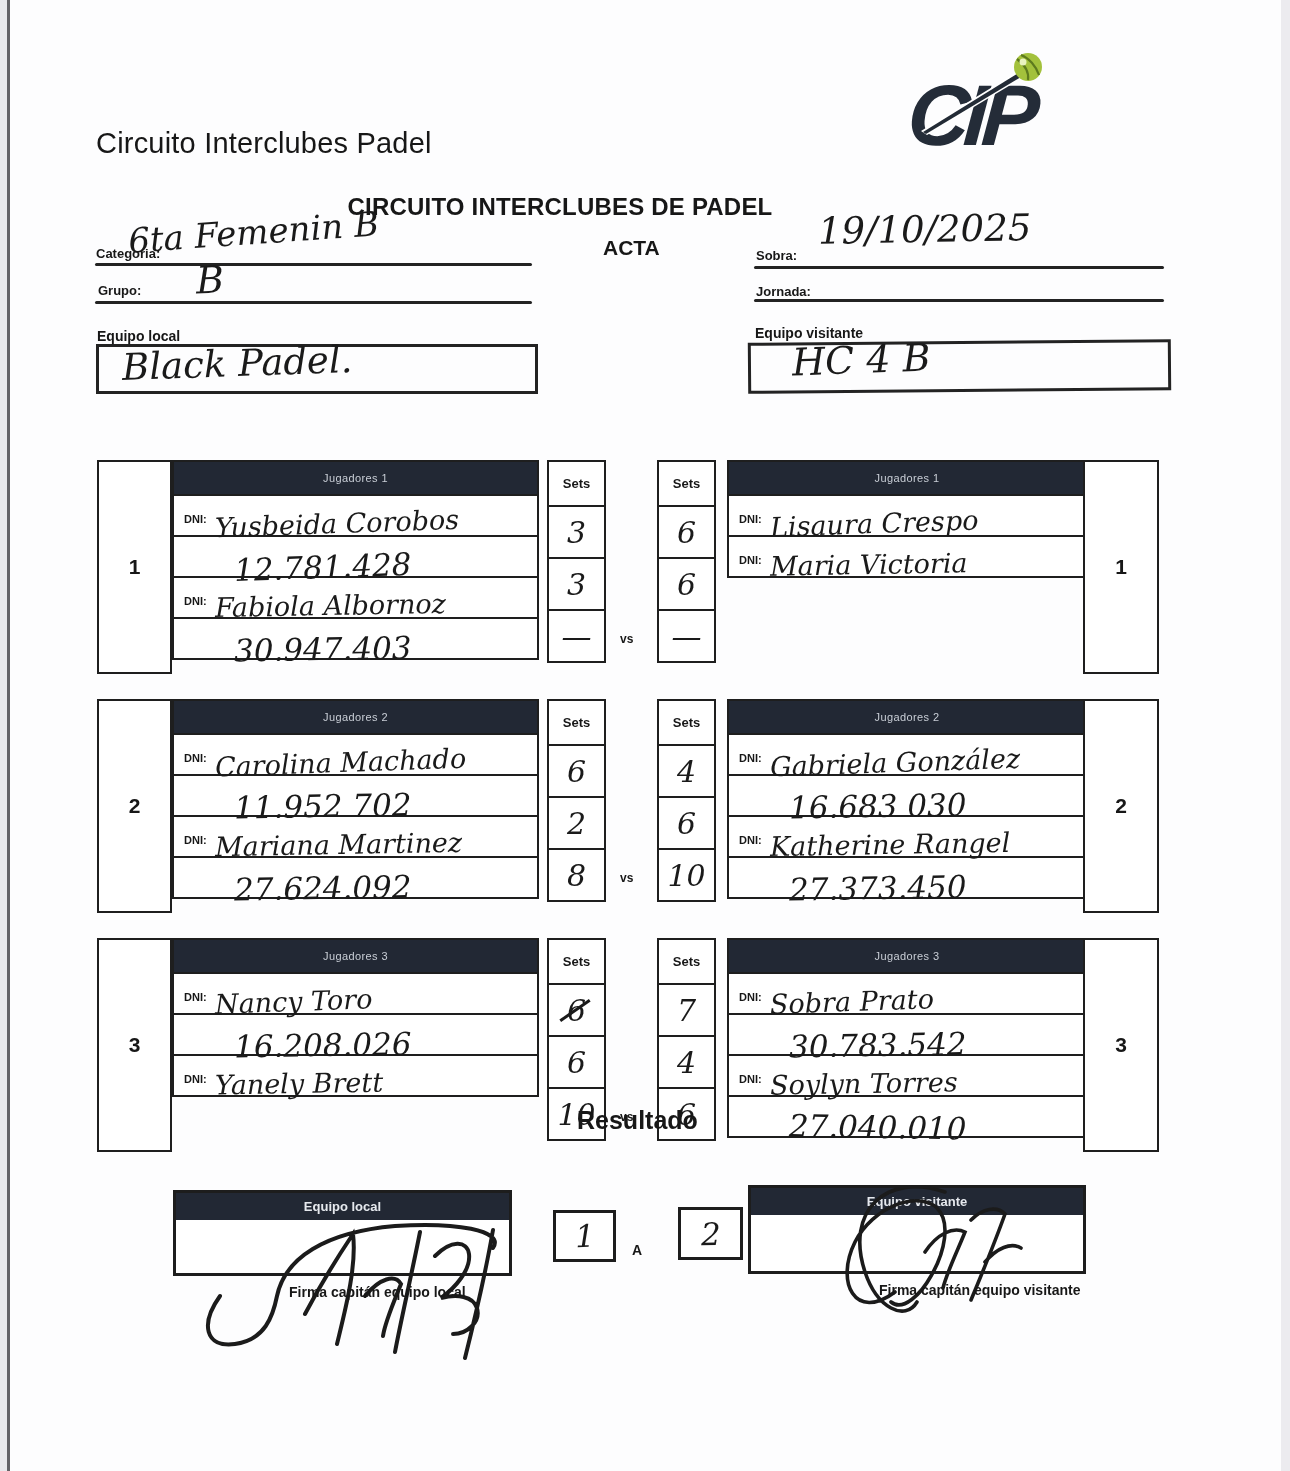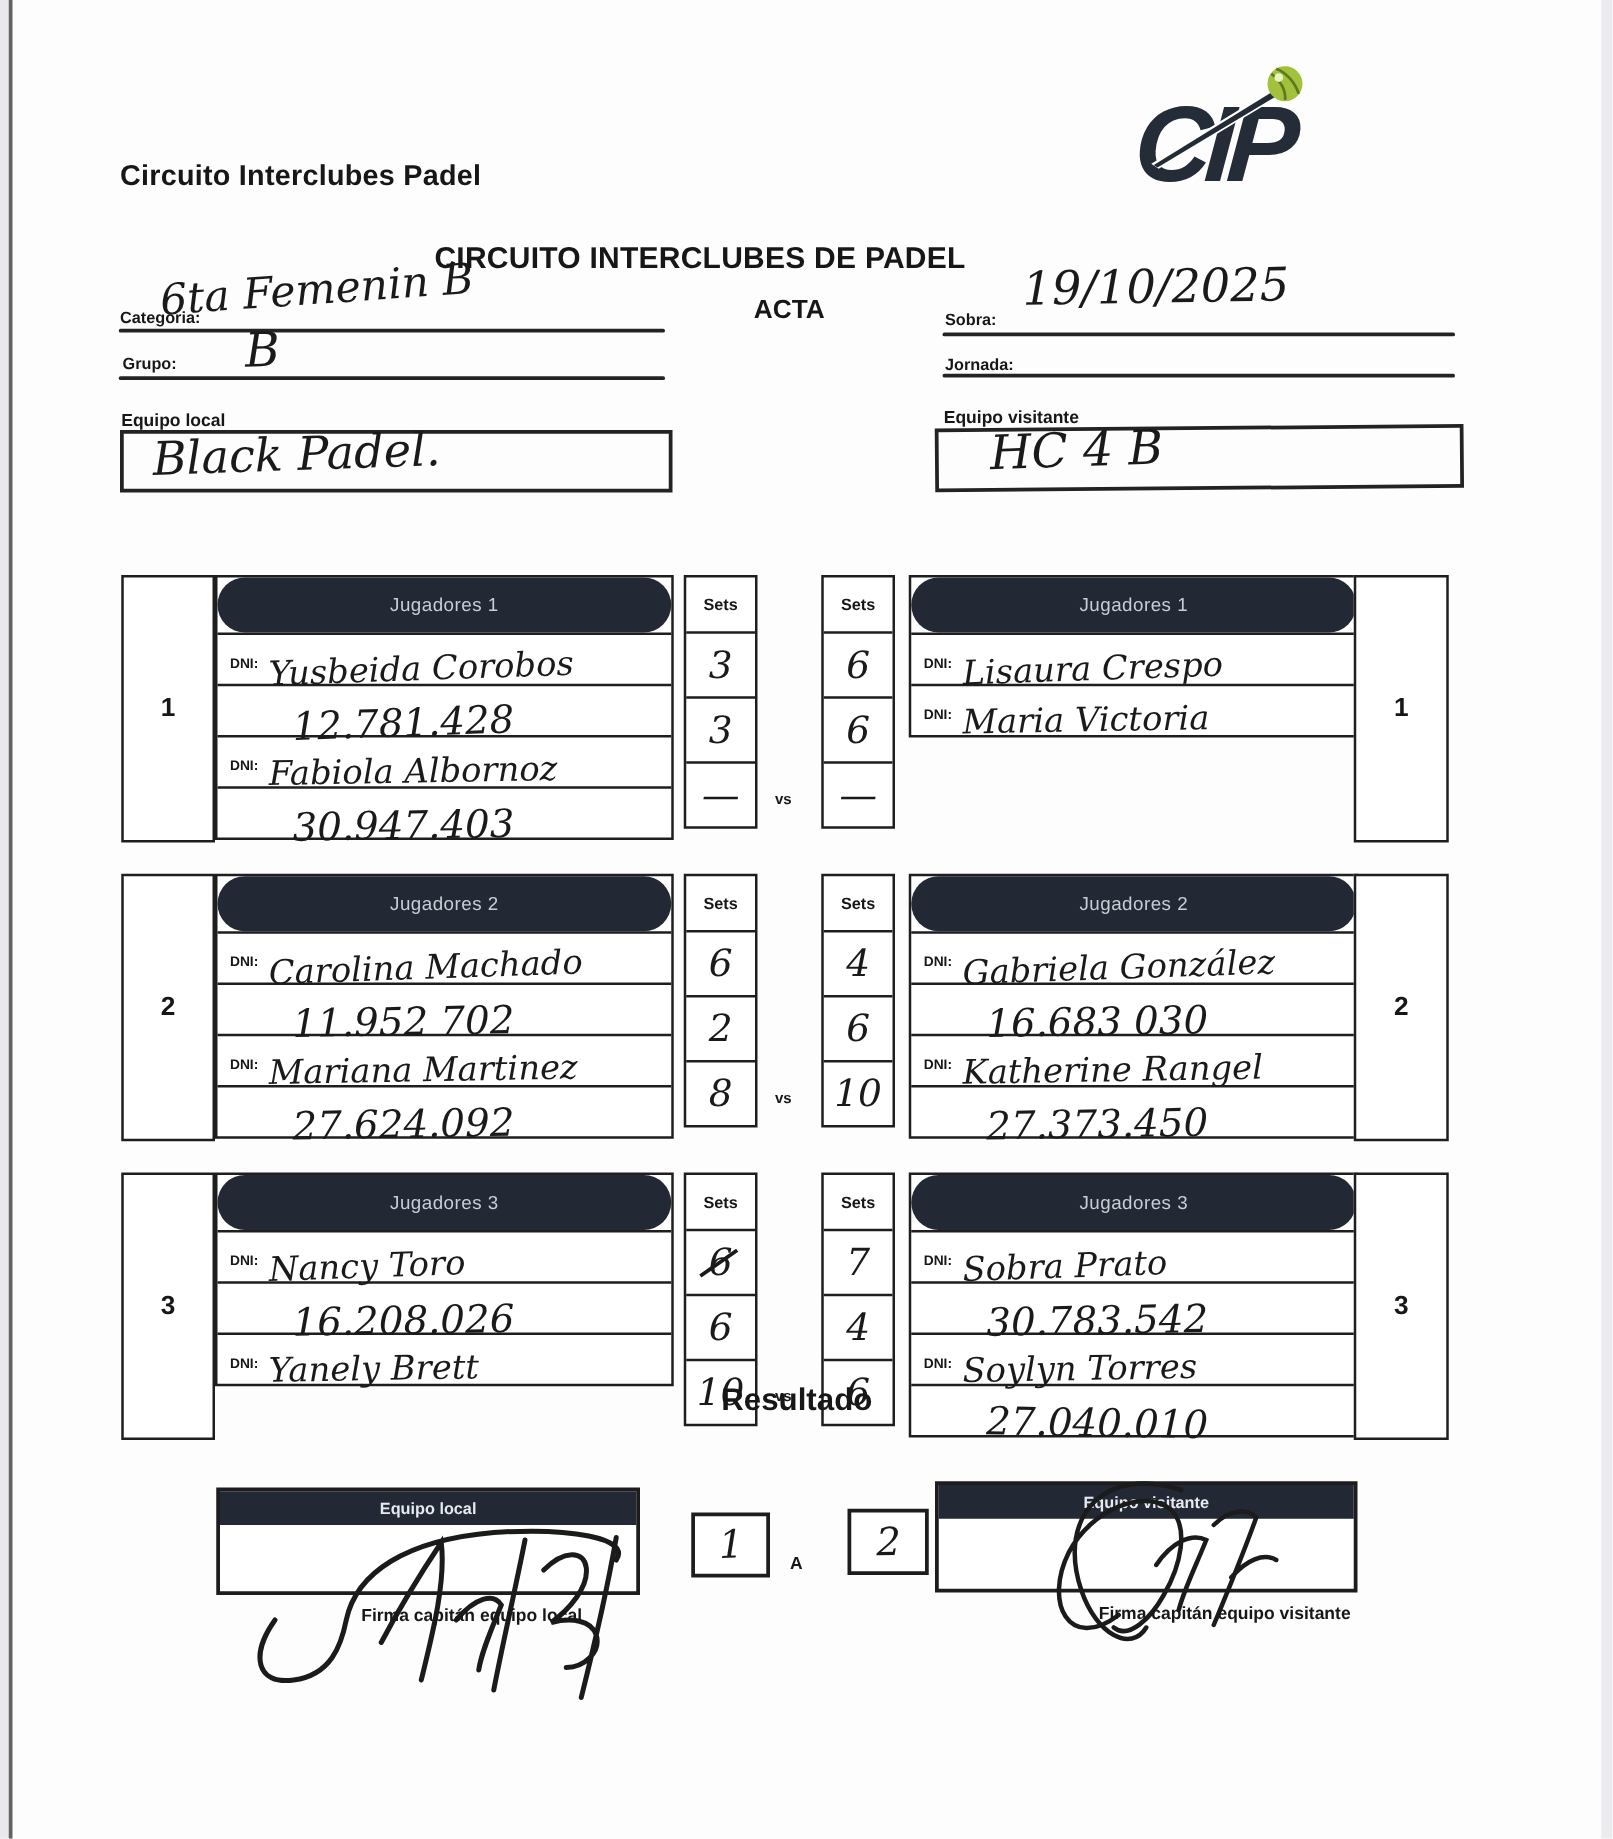--- a/index.html
+++ b/index.html
@@ -6,21 +6,21 @@
   body{width:1290px;height:1471px;position:relative;background:#fdfdfe;
        font-family:"Liberation Sans", sans-serif;color:#171717;overflow:hidden;}
 
   
   .scan-strip-left{position:absolute;left:0;top:0;width:7px;height:100%;background:#e9e8ec;}
   .scan-line-left{position:absolute;left:7px;top:0;width:3px;height:100%;background:#49464c;opacity:.85;}
   .scan-strip-right{position:absolute;left:1281px;top:0;width:9px;height:100%;background:#ecebef;}
 
   .abs{position:absolute;}
 
-  .brand{left:96px;top:127px;font-size:23px;font-weight:bold;letter-spacing:.2px;}
+  .brand{left:96px;top:127px;font-size:29px;font-weight:normal;letter-spacing:.2px;}
   .main-title{left:0;top:193px;width:1120px;text-align:center;font-size:24px;font-weight:bold;letter-spacing:.2px;}
   .acta{left:603px;top:236px;font-size:21px;font-weight:bold;}
 
   .flabel{font-size:13px;font-weight:bold;}
   .fline{position:absolute;height:3px;background:#232323;border-radius:2px;}
 
   
   .hand{font-family:"DejaVu Serif", serif;font-style:italic;color:#1a1a1a;white-space:nowrap;}
   .hand.big{font-size:34px;}
   .rot-m4{transform:rotate(-4deg);}
@@ -29,22 +29,22 @@
   .rot-p1{transform:rotate(1deg);}
 
   .teambox{position:absolute;border:3px solid #232323;background:transparent;}
 
   
   .match{position:absolute;left:0;width:1290px;height:215px;}
   .numcell{position:absolute;top:0;height:210px;border:2px solid #1e1e1e;
            display:flex;align-items:center;justify-content:center;
            font-size:21px;font-weight:bold;background:#fff;}
   .ptable{position:absolute;top:0;border:2px solid #1e1e1e;background:#fff;}
-  .phead{height:44px;background:#222834;color:#c9ced6;font-size:15px;
-         display:flex;align-items:center;justify-content:center;letter-spacing:.4px;border-radius:22px;}
+  .phead{height:32px;background:#222834;color:#c9ced6;font-size:11px;
+         display:flex;align-items:center;justify-content:center;letter-spacing:.4px;}
   .prow{height:39px;border-top:2px solid #1e1e1e;display:flex;align-items:flex-end;overflow:visible;}
   .prow .dni{font-size:11px;font-weight:bold;margin:0 8px 10px 10px;}
   .name-hand{font-size:27px;line-height:30px;margin-bottom:-4px;}
   .id-hand{font-size:31px;line-height:30px;margin:0 0 -6px 60px;}
   .setcol{position:absolute;top:0;width:55px;border:2px solid #1e1e1e;background:#fff;}
   .sethead{height:43px;border-bottom:2px solid #1e1e1e;display:flex;align-items:center;
            justify-content:center;font-size:13px;font-weight:bold;}
   .setcell{height:50px;border-bottom:2px solid #1e1e1e;display:flex;align-items:center;
            justify-content:center;overflow:visible;position:relative;}
   .setcell:last-child{border-bottom:none;}

